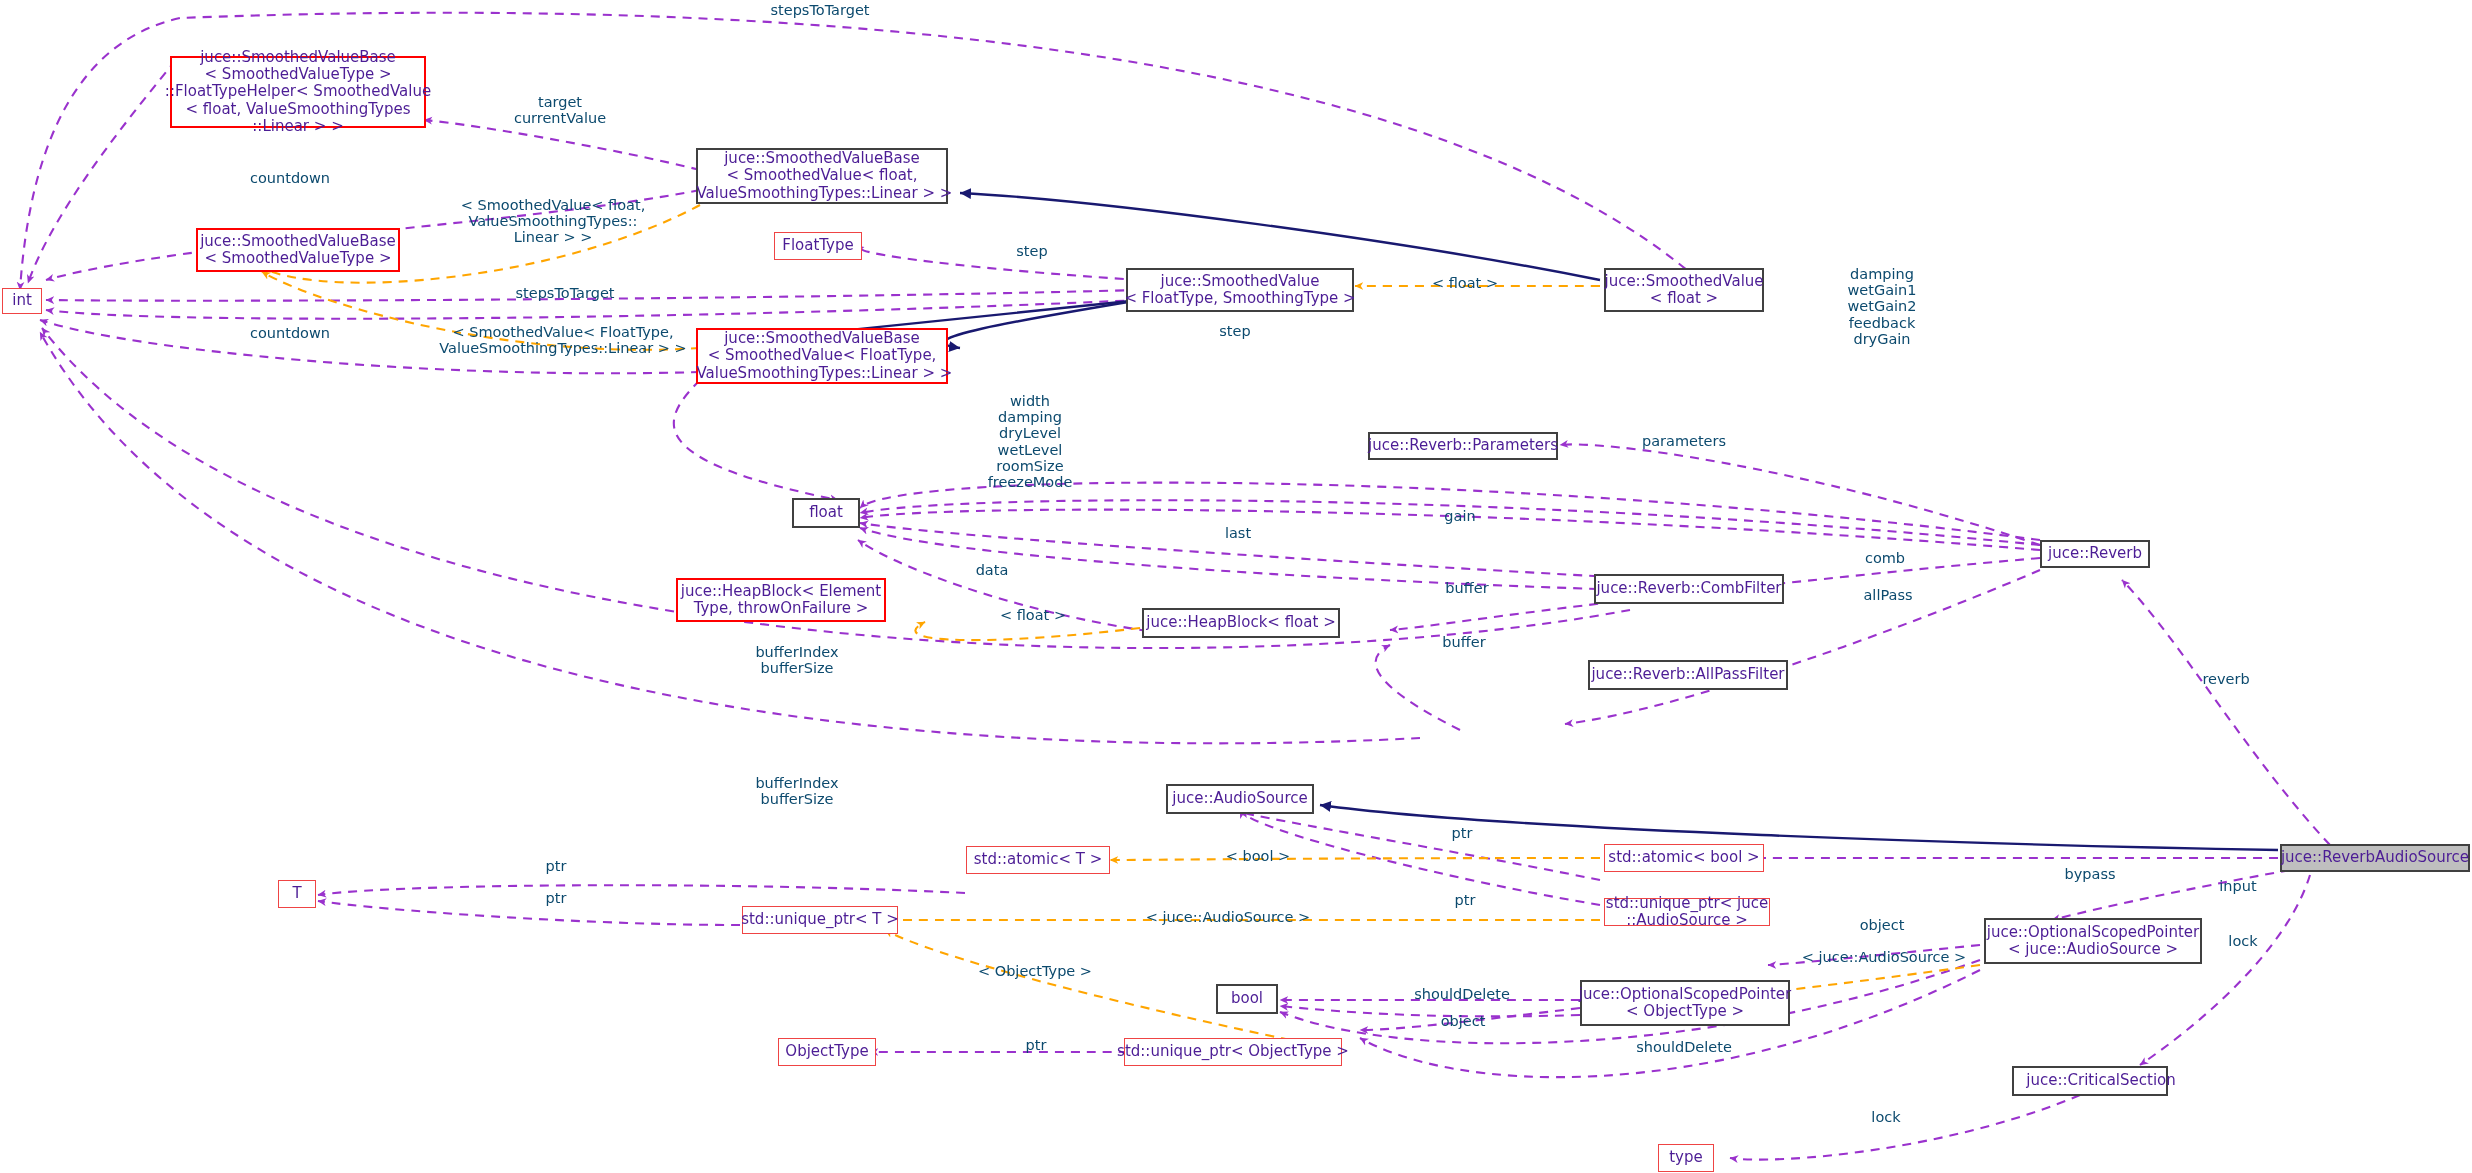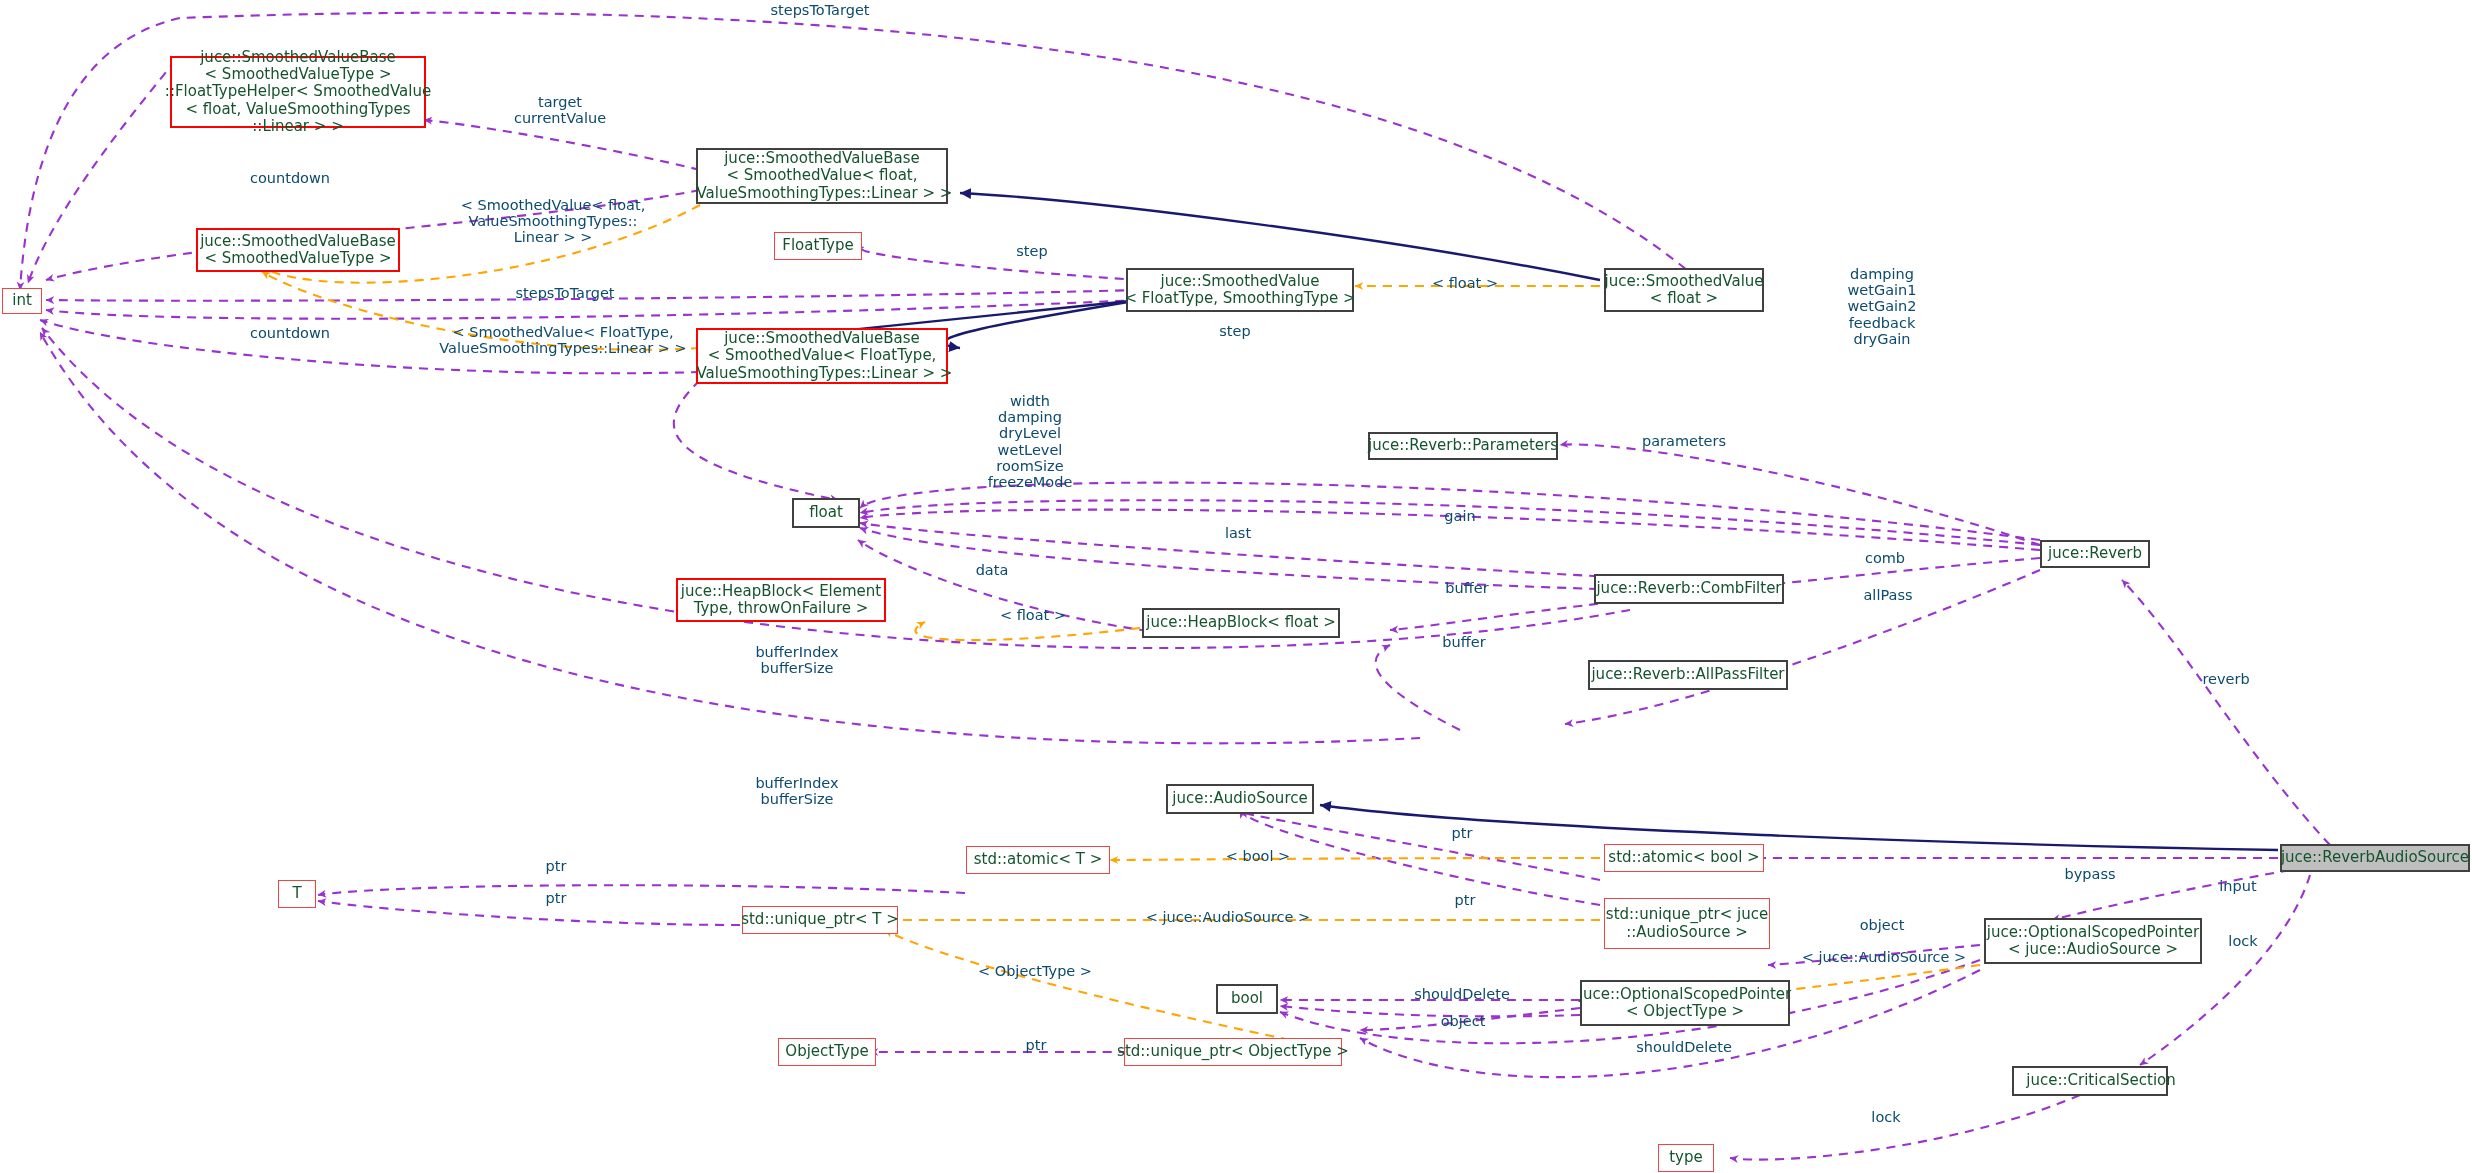--- a/index.html
+++ b/index.html
@@ -24,21 +24,21 @@
   }
   .node{
     position:absolute;
     box-sizing:border-box;
     display:flex;
     align-items:center;
     justify-content:center;
     text-align:center;
     line-height:1.16;
     white-space:pre;
-    color:#14532d;
+    color:#4c1d95;
     background:#ffffff;
     z-index:5;
   }
   
   .node.plain{
     border:1px solid #ef4444;
     font-size:15px;
   }
   
   .node.solid{
@@ -239,21 +239,21 @@
   <div class="node solid" style="left:1166px;top:784px;width:148px;height:30px;">juce::AudioSource</div>
 
   <div class="node plain" style="left:966px;top:846px;width:144px;height:28px;">std::atomic&lt; T &gt;</div>
 
   <div class="node plain" style="left:1604px;top:844px;width:160px;height:28px;">std::atomic&lt; bool &gt;</div>
 
   <div class="node plain" style="left:278px;top:880px;width:38px;height:28px;">T</div>
 
   <div class="node plain" style="left:742px;top:906px;width:156px;height:28px;">std::unique_ptr&lt; T &gt;</div>
 
-  <div class="node plain" style="left:1604px;top:898px;width:166px;height:51px;">std::unique_ptr&lt; juce
+  <div class="node plain" style="left:1604px;top:898px;width:166px;height:28px;">std::unique_ptr&lt; juce
 ::AudioSource &gt;</div>
 
   <div class="node solid" style="left:1984px;top:918px;width:218px;height:46px;">juce::OptionalScopedPointer
 &lt; juce::AudioSource &gt;</div>
 
   <div class="node solid" style="left:1580px;top:980px;width:210px;height:46px;">juce::OptionalScopedPointer
 &lt; ObjectType &gt;</div>
 
   <div class="node solid" style="left:1216px;top:984px;width:62px;height:30px;">bool</div>
 

